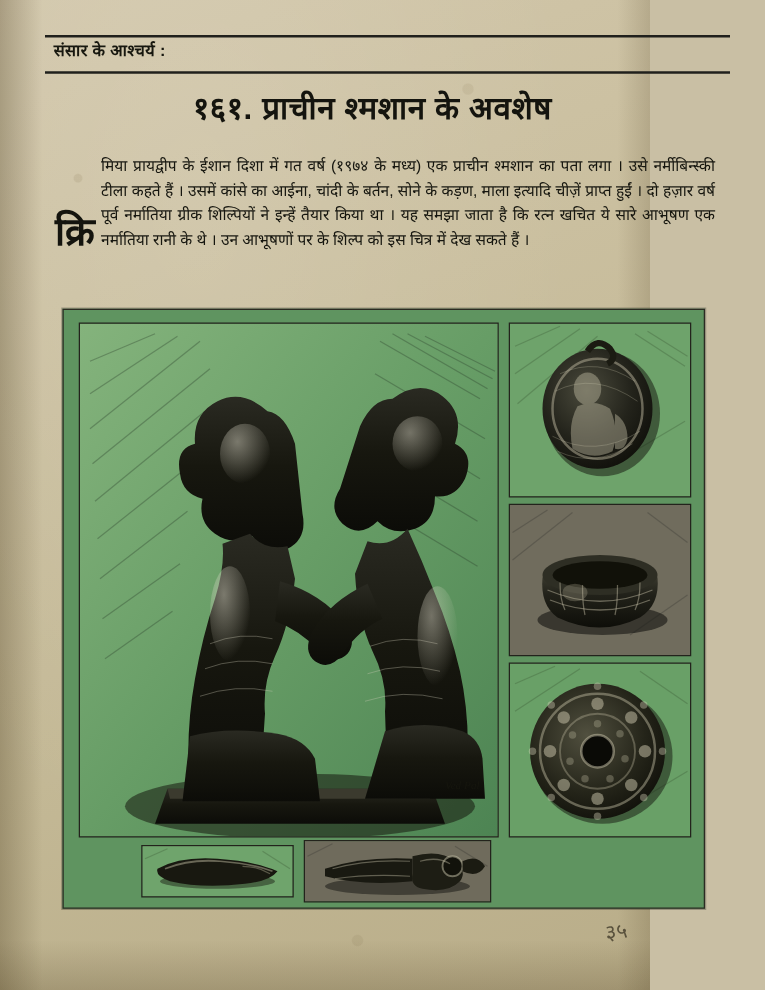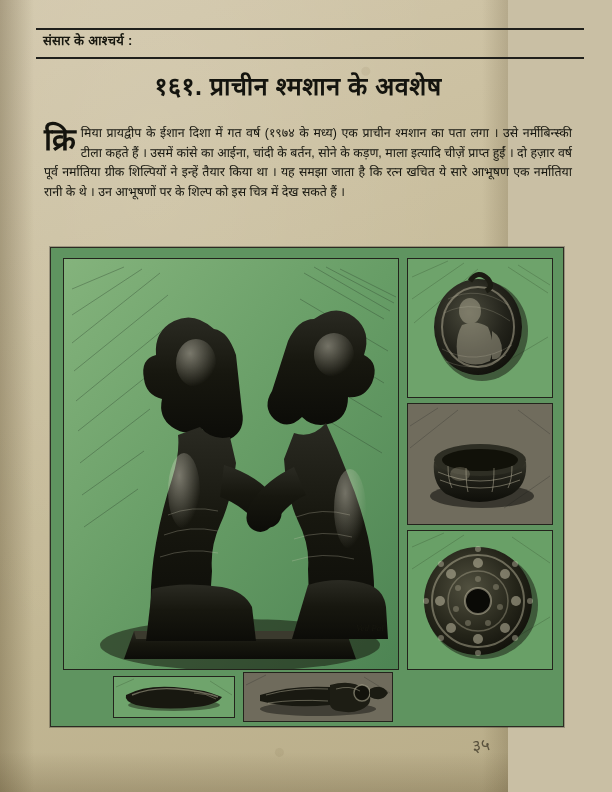--- a/index.html
+++ b/index.html
@@ -15,20 +15,21 @@
   }
 
   
   #page {
     position: relative;
     width: 508px;
     height: 792px;
     background:
       radial-gradient(ellipse at 30% 20%, rgba(255,255,255,0.10), rgba(0,0,0,0) 60%),
       linear-gradient(160deg, #d2c7ab 0%, #cabf9f 35%, #c3b895 65%, #b9ad89 100%);
+    padding-left: 12px;
   }
   
   #grain {
     position: absolute;
     inset: 0;
     background-image:
       radial-gradient(circle at 12% 18%, rgba(120,100,60,0.10) 0 3px, rgba(0,0,0,0) 4px),
       radial-gradient(circle at 72% 9%,  rgba(120,100,60,0.08) 0 4px, rgba(0,0,0,0) 5px),
       radial-gradient(circle at 88% 46%, rgba(120,100,60,0.10) 0 3px, rgba(0,0,0,0) 4px),
       radial-gradient(circle at 22% 82%, rgba(120,100,60,0.09) 0 5px, rgba(0,0,0,0) 6px),
@@ -109,20 +110,21 @@
     text-align: justify;
   }
   #dropcap {
     float: left;
     font-family: "Liberation Sans", sans-serif;
     font-weight: bold;
     font-size: 31px;
     line-height: 30px;
     padding: 1px 5px 0 0;
     color: #14140e;
+    margin-top: 46px;
   }
 
   
   #plate {
     position: absolute;
     left: 50px; top: 247px;
     width: 512px; height: 478px;
     background: #5f9460;
     border: 1px solid #2b2b22;
     box-shadow: 0 0 0 1px rgba(0,0,0,0.25);

